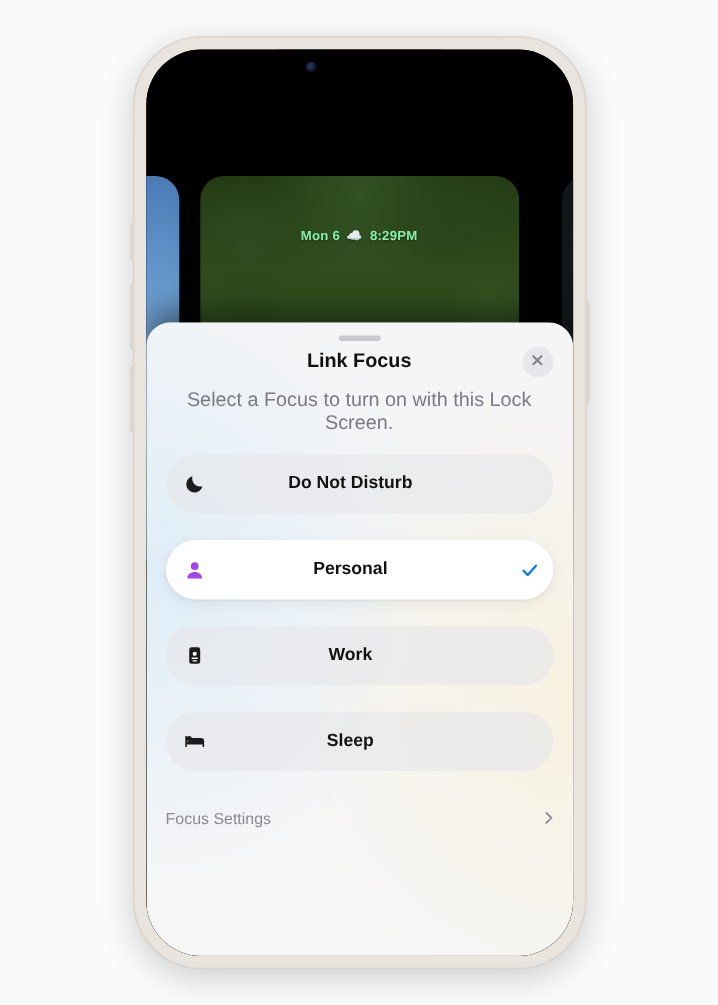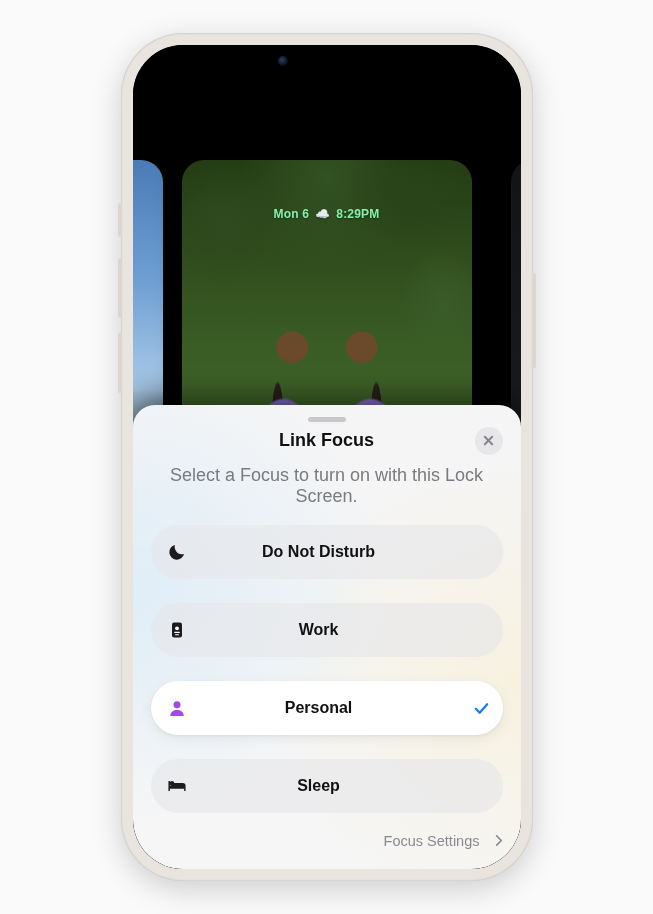--- a/index.html
+++ b/index.html
@@ -131,21 +131,21 @@
     font-weight: 700;
     line-height: 1;
     margin-top: 2px;
     letter-spacing: -1px;
   }
 
   
   .sheet {
     position: absolute;
     left: 0; right: 0; bottom: 0;
-    height: 464px;
+    height: 576px;
     border-top-left-radius: 22px;
     border-top-right-radius: 22px;
     background:
       radial-gradient(120% 90% at 0% 40%, rgba(120,200,255,0.18) 0%, transparent 55%),
       radial-gradient(120% 90% at 100% 60%, rgba(255,220,120,0.18) 0%, transparent 55%),
       linear-gradient(180deg, #f5f5f6 0%, #f6f6f6 100%);
     box-shadow: 0 -10px 30px rgba(0,0,0,0.5);
     padding: 12px 18px 18px;
   }
   .grabber {
@@ -206,28 +206,28 @@
     font-weight: 600;
     color: #111;
     margin-left: -26px; 
   }
   .option .trail {
     display: flex; justify-content: center; align-items: center;
   }
   .check svg { width: 17px; height: 17px; }
 
   .settings-link {
-    margin-top: 20px;
+    margin-top: 36px;
     text-align: center;
     font-size: 14.5px;
     color: #8a8a90;
     display: flex;
     gap: 15px;
     align-items: center;
-    justify-content: flex-end;
+    justify-content: space-between;
     cursor: pointer;
   }
   .settings-link svg { width: 8px; height: 11px; }
 </style>
 </head>
 <body>
 
 <div class="phone">
   <div class="side-button sb-left1"></div>
   <div class="side-button sb-left2"></div>
@@ -273,48 +273,48 @@
         <div class="option">
           <span class="icon">
             <svg viewBox="0 0 24 24">
                 <path fill="#1c1c1e" d="M20.5 14.5A9 9 0 0 1 9.5 3.5 9 9 0 1 0 20.5 14.5Z"></path>
               </svg>
           </span>
           <span class="label">Do Not Disturb</span>
           <span class="trail"></span>
         </div>
 
+        <div class="option selected">
+          <span class="icon">
+            <svg viewBox="0 0 24 24">
+                <circle cx="12" cy="8" r="4.2" fill="#a845e8"></circle>
+                <path fill="#a845e8" d="M4 21c0-4.2 3.8-6.6 8-6.6s8 2.4 8 6.6v.5H4Z"></path>
+              </svg>
+          </span>
+          <span class="label">Personal</span>
+          <span class="trail check">
+            <svg viewBox="0 0 24 24">
+                <path d="M4 12.5 L9.5 18 L20 6" fill="none" stroke="#0a7aff" stroke-width="3" stroke-linecap="round" stroke-linejoin="round"></path>
+              </svg>
+          </span>
+        </div>
+
         <div class="option">
           <span class="icon">
             <svg viewBox="0 0 24 24">
                 <rect x="6" y="3" width="12" height="18" rx="2.5" fill="#1c1c1e"></rect>
                 <circle cx="12" cy="10" r="2.3" fill="#fff"></circle>
                 <rect x="8.5" y="14" width="7" height="1.6" rx="0.8" fill="#fff"></rect>
                 <rect x="9.5" y="17" width="5" height="1.4" rx="0.7" fill="#fff"></rect>
               </svg>
           </span>
           <span class="label">Work</span>
           <span class="trail"></span>
         </div>
 
-        <div class="option selected">
-          <span class="icon">
-            <svg viewBox="0 0 24 24">
-                <circle cx="12" cy="8" r="4.2" fill="#a845e8"></circle>
-                <path fill="#a845e8" d="M4 21c0-4.2 3.8-6.6 8-6.6s8 2.4 8 6.6v.5H4Z"></path>
-              </svg>
-          </span>
-          <span class="label">Personal</span>
-          <span class="trail check">
-            <svg viewBox="0 0 24 24">
-                <path d="M4 12.5 L9.5 18 L20 6" fill="none" stroke="#0a7aff" stroke-width="3" stroke-linecap="round" stroke-linejoin="round"></path>
-              </svg>
-          </span>
-        </div>
-
         <div class="option">
           <span class="icon">
             <svg viewBox="0 0 28 20">
                 <path fill="#1c1c1e" d="M2 3h2v7h3a3.5 3.5 0 0 1 0-7h0a3.5 3.5 0 0 1 3.4 2.7H22a4 4 0 0 1 4 4V17h-2v-3H4v3H2Z"></path>
               </svg>
           </span>
           <span class="label">Sleep</span>
           <span class="trail"></span>
         </div>
 

